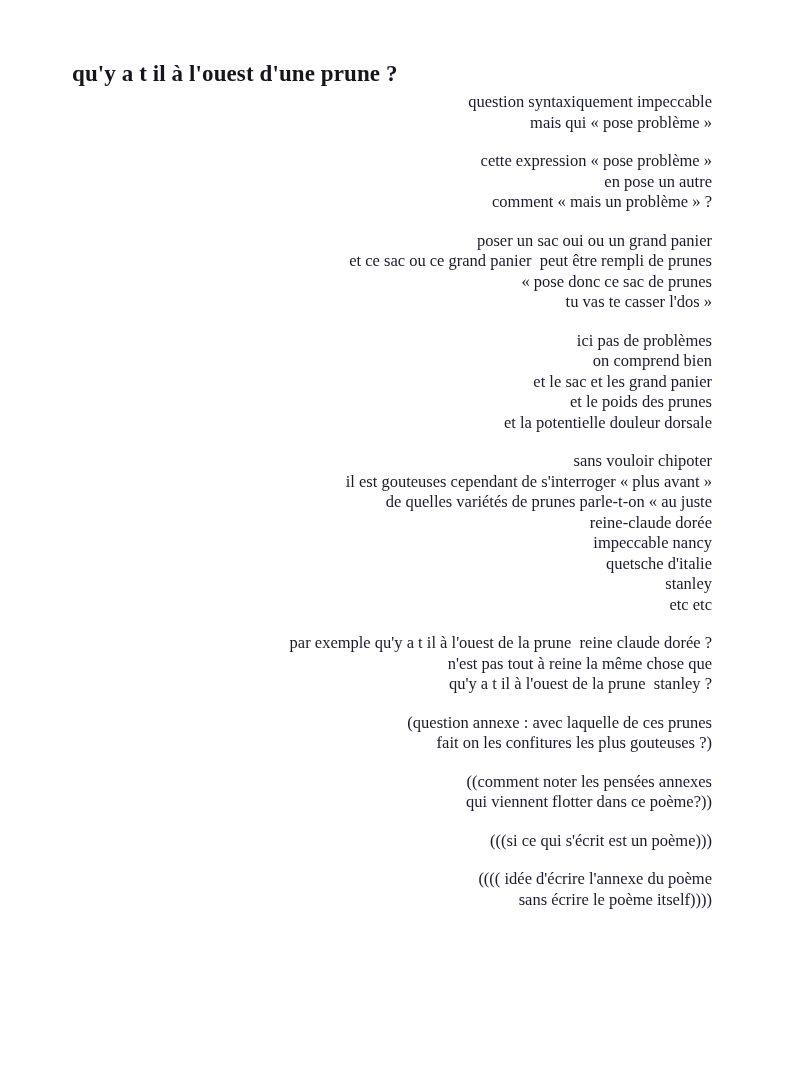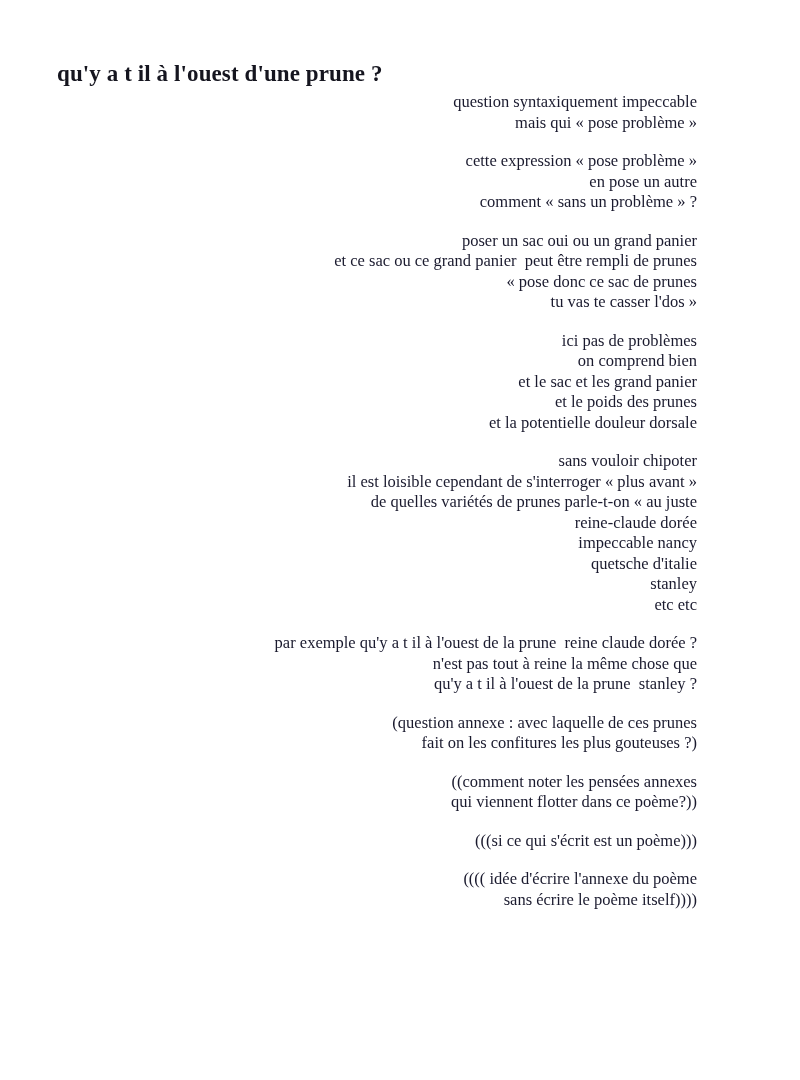--- a/index.html
+++ b/index.html
@@ -15,21 +15,21 @@
   }
   .page {
     position: relative;
     width: 800px;
     height: 1080px;
     box-sizing: border-box;
     background: #ffffff;
   }
   .content {
     position: absolute;
-    left: 57px;
+    left: 72px;
     top: 58px;
     width: 640px;
   }
   .poem-title {
     font-size: 23px;
     font-weight: bold;
     letter-spacing: 0.1px;
     line-height: 1.35;
     margin: 0 0 3px 0;
     color: #15151f;
@@ -70,41 +70,41 @@
     <h1 class="poem-title">qu'y a t il à l'ouest d'une prune ?</h1>
 
     <div class="stanza">
       <div class="line">question syntaxiquement impeccable</div>
       <div class="line">mais qui « pose problème »</div>
     </div>
 
     <div class="stanza">
       <div class="line">cette expression « pose problème »</div>
       <div class="line">en pose un autre</div>
-      <div class="line">comment « sans un problème » ?</div>
+      <div class="line">comment « mais un problème » ?</div>
     </div>
 
     <div class="stanza">
       <div class="line">poser un sac oui ou un grand panier</div>
       <div class="line">et ce sac ou ce grand panier  peut être rempli de prunes</div>
       <div class="line">« pose donc ce sac de prunes</div>
       <div class="line">tu vas te casser l'dos »</div>
     </div>
 
     <div class="stanza">
       <div class="line">ici pas de problèmes</div>
       <div class="line">on comprend bien</div>
       <div class="line">et le sac et les grand panier</div>
       <div class="line">et le poids des prunes</div>
       <div class="line">et la potentielle douleur dorsale</div>
     </div>
 
     <div class="stanza">
       <div class="line">sans vouloir chipoter</div>
-      <div class="line">il est loisible cependant de s'interroger « plus avant »</div>
+      <div class="line">il est gouteuses cependant de s'interroger « plus avant »</div>
       <div class="line">de quelles variétés de prunes parle-t-on « au juste</div>
       <div class="line indent">reine-claude dorée</div>
       <div class="line indent">impeccable nancy</div>
       <div class="line indent">quetsche d'italie</div>
       <div class="line indent">stanley</div>
       <div class="line indent">etc etc</div>
     </div>
 
     <div class="stanza">
       <div class="line">par exemple qu'y a t il à l'ouest de la prune  reine claude dorée ?</div>

